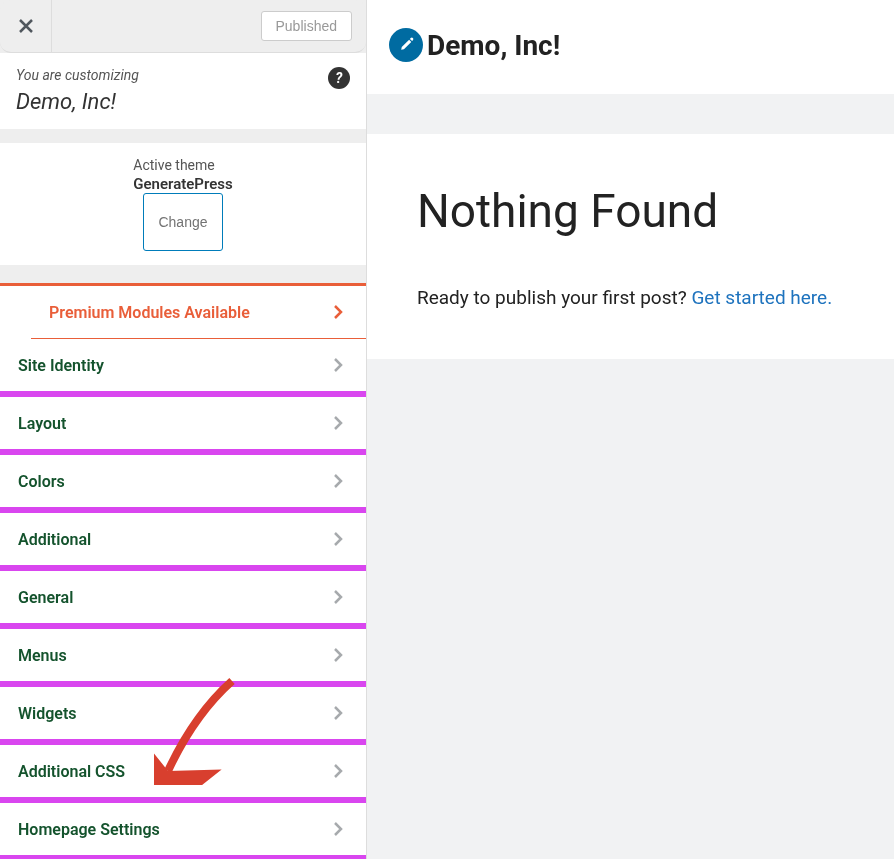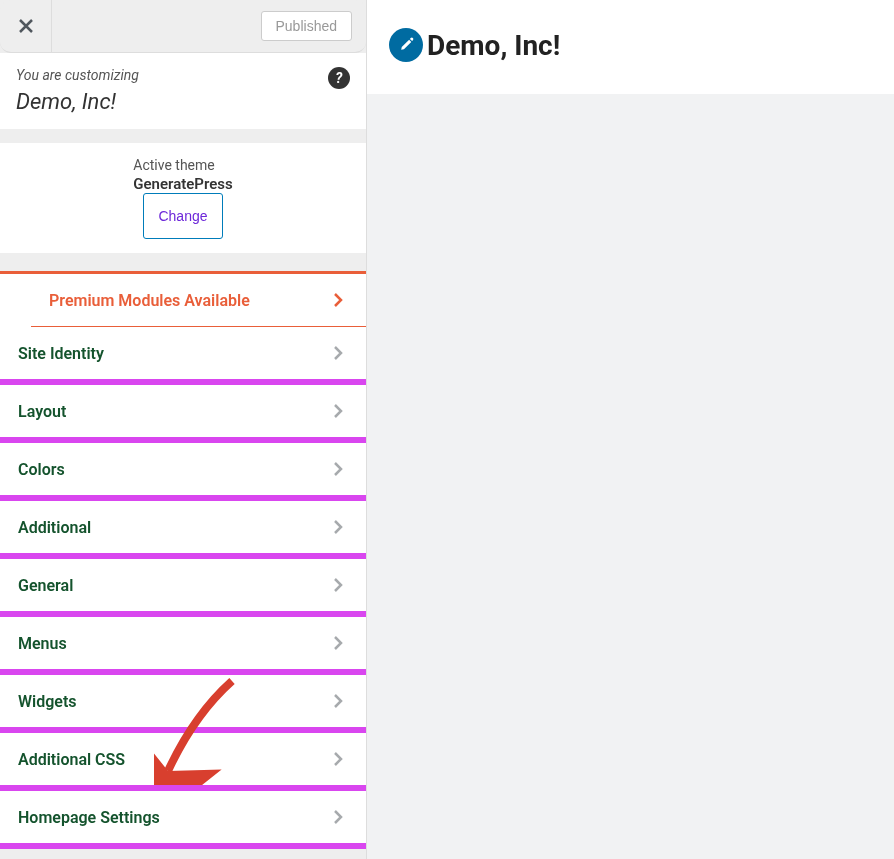--- a/index.html
+++ b/index.html
@@ -14,21 +14,21 @@
   .pub-btn { margin-right: 14px; padding: 6px 14px; border: 1px solid #ccc; background: #fff; color: #999; font-size: 14px; border-radius: 3px; cursor: default; }
 
   .info { background: #fff; padding: 14px 16px 15px; position: relative; font-style: italic; }
   .info-label { font-size: 14px; color: #555; }
   .info-title { font-size: 22px; color: #333; margin-top: 6px; font-weight: 400; }
   .help-icon { position: absolute; right: 16px; top: 14px; width: 22px; height: 22px; background: #333; border-radius: 50%; color: #fff; display: flex; align-items: center; justify-content: center; font-size: 14px; font-weight: bold; cursor: pointer; }
 
   .theme { background: #fff; padding: 14px 16px; display: flex; justify-content: space-between; align-items: center; margin-top: 14px; flex-direction: column; }
   .theme-text { font-size: 14px; color: #555; }
   .theme-name { font-size: 15px; color: #333; font-weight: 600; margin-top: 2px; }
-  .change-btn { border: 1px solid #007cba; color: #6d28d9; background: #fff; padding: 14px 14px; font-size: 14px; border-radius: 3px; cursor: pointer; }
+  .change-btn { border: 1px solid #007cba; color: #737373; background: #fff; padding: 20px 14px; font-size: 14px; border-radius: 3px; cursor: pointer; }
 
   .panels { margin-top: 18px; border-top: 3px solid #e95e39; background: #fff; }
   .panel { display: flex; justify-content: space-between; align-items: center; padding: 16px 18px; border-bottom: 6px solid #d946ef; cursor: pointer; font-size: 16px; color: #14532d; font-weight: 600; }
   .panel.premium { color: #e95e39; border-bottom: 1px solid #e95e39; font-weight: 600; margin-left: 31px; }
   .panel .chev { width: 20px; height: 20px; }
   .panel .chev path { stroke: #a7aaad; stroke-width: 2.5; fill: none; }
   .panel.premium .chev path { stroke: #e95e39; }
 
   
   .site-header { background: #fff; padding: 28px 22px 32px; display: flex; align-items: center; gap: 4px; }
@@ -148,13 +148,19 @@
 <div class="preview">
   <div class="site-header">
     <div class="edit-badge">
       <svg viewBox="0 0 20 20">
           <path d="M13.9 3.4l2.7 2.7-9.2 9.2-3.4.7.7-3.4 9.2-9.2zm2-2a1.9 1.9 0 012.7 2.7l-1 1-2.7-2.7 1-1z"></path>
         </svg>
     </div>
     <div class="site-title">Demo, Inc!</div>
   </div>
 
+  <div class="content">
+    <h1>Nothing Found</h1>
+    <p>
+      <span>Ready to publish your first post? </span><a href="#">Get started here.</a>
+    </p>
+  </div>
 </div>
 
 </body></html>

